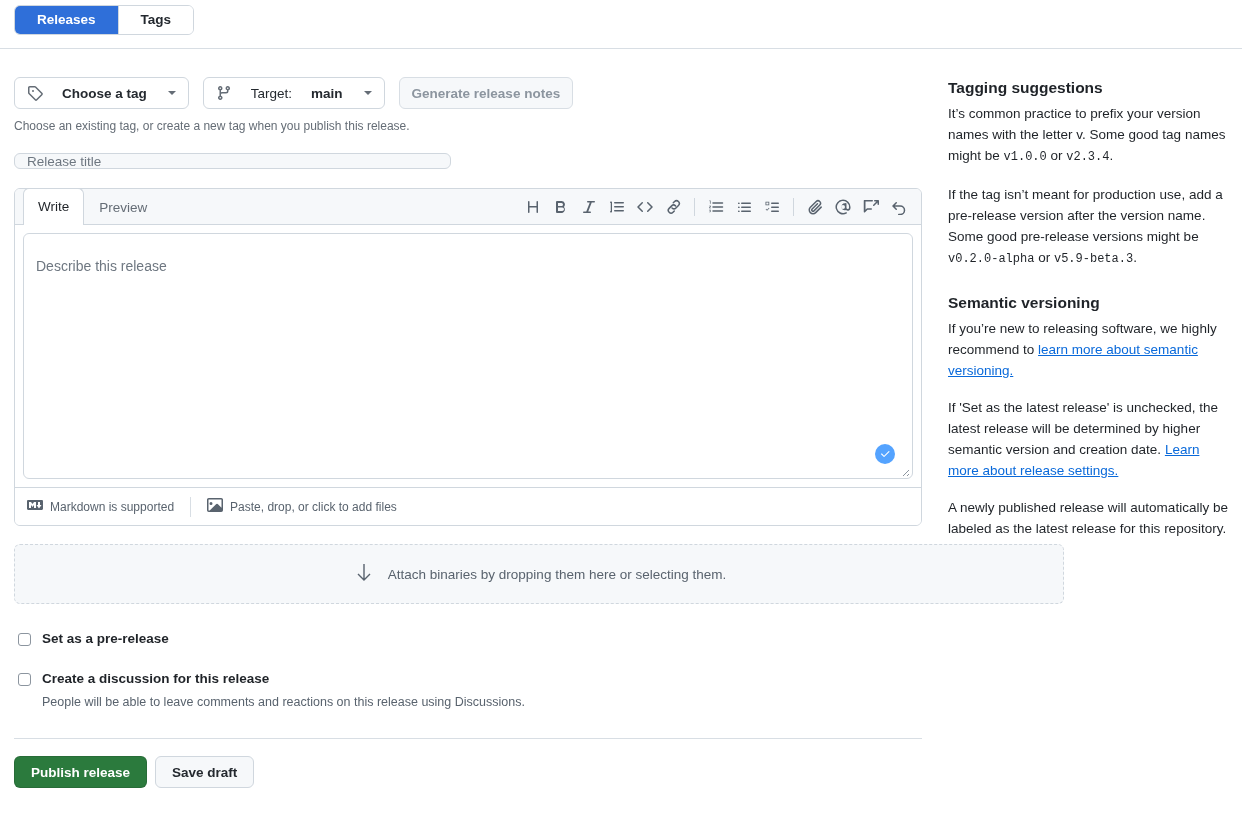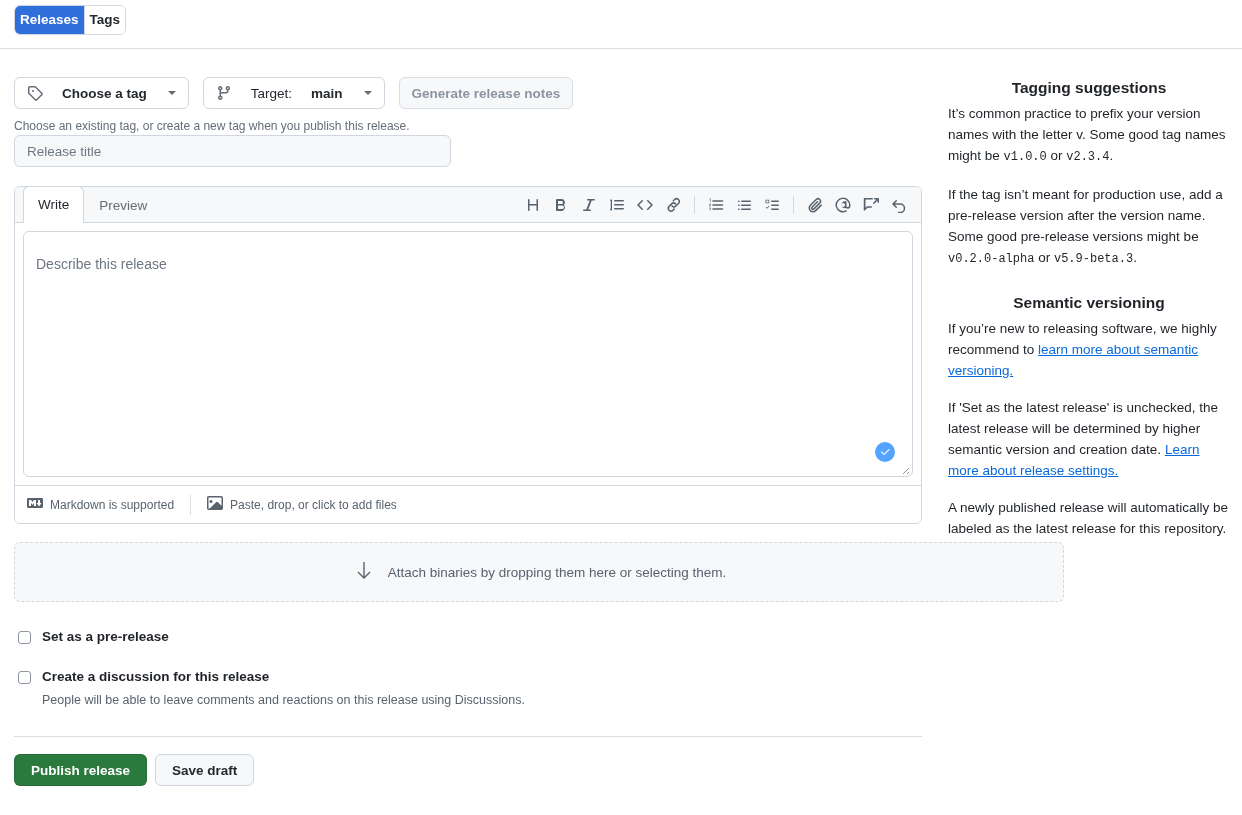--- a/index.html
+++ b/index.html
@@ -19,21 +19,21 @@
   .tabnav {
     display: flex;
     border: 1px solid #d0d7de;
     border-radius: 6px;
     overflow: hidden;
     background: #ffffff;
     height: 30px;
   }
   .tabnav .tab {
     display: flex; align-items: center; justify-content: center;
-    padding: 0 5px;
+    padding: 0 22px;
     font-size: 13.5px;
     font-weight: 600;
     color: #24292f;
     background: #ffffff;
     cursor: pointer;
     border-right: 1px solid #d0d7de;
     line-height: 28px;
   }
   .tabnav .tab:last-child { border-right: none; }
   .tabnav .tab.selected { background: #2f6fd9; color: #ffffff; }
@@ -70,21 +70,22 @@
   .ico { display: inline-flex; align-items: center; justify-content: center; color: #656d76; }
 
   .helper {
     margin-top: 8px;
     font-size: 12px;
     color: #656d76;
     line-height: 18px;
   }
 
   .title-input {
-    width: 437px; height: 32px;
+    margin-top: 18px;
+    width: 437px; height: 16px;
     border: 1px solid #d0d7de;
     border-radius: 6px;
     background: #f6f8fa;
     padding: 0 12px;
     font-family: "Liberation Sans", sans-serif;
     font-size: 13.5px;
     color: #1f2328;
     outline: none;
   }
   .title-input::placeholder { color: #6e7781; opacity: 1; }
@@ -242,21 +243,20 @@
   
   .side {
     position: absolute; left: 948px; top: 77px; width: 282px;
   }
   .side h3 {
     margin: 0 0 4px 0;
     font-size: 15.5px;
     font-weight: 700;
     color: #1f2328;
     line-height: 22px;
-    text-align: center;
   }
   .side h3.second { margin-top: 22px; }
   .side p {
     margin: 0 0 16px 0;
     font-size: 13.5px;
     line-height: 21px;
     color: #1f2328;
   }
   .side code {
     font-family: "Liberation Mono", "DejaVu Sans Mono", monospace;

